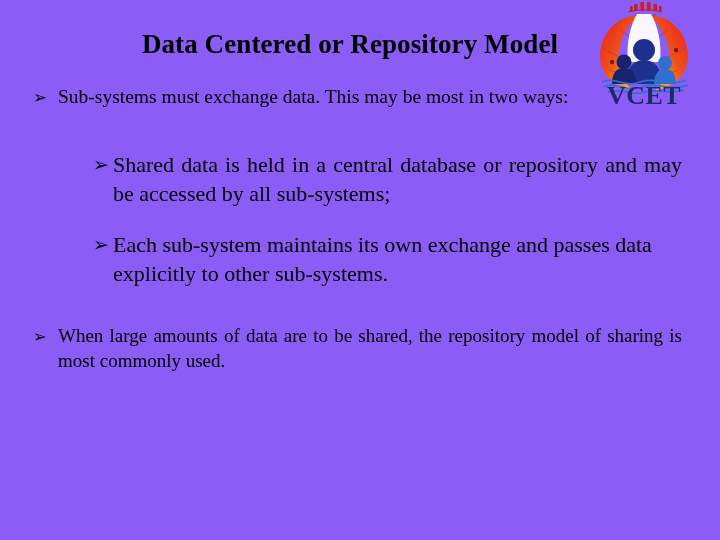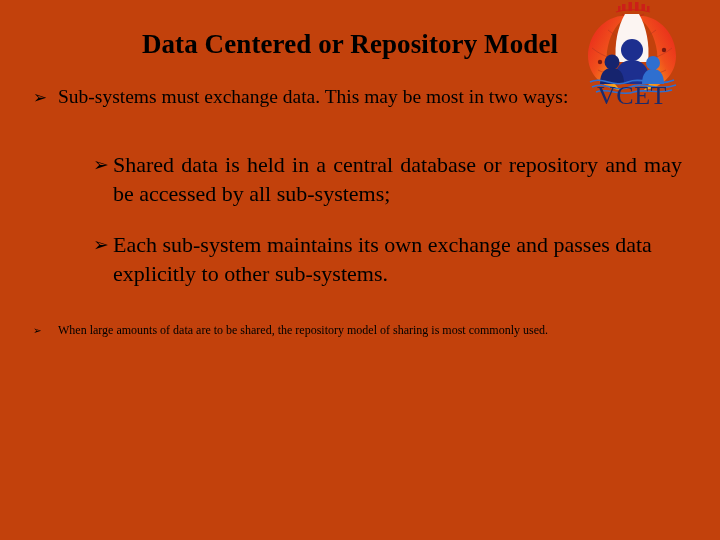--- a/index.html
+++ b/index.html
@@ -4,21 +4,21 @@
 <style>
   html, body {
     margin: 0;
     padding: 0;
     background: #ffffff;
   }
   #slide {
     position: relative;
     width: 720px;
     height: 540px;
-    background: #c2410c;
+    background: #8b5cf6;
     overflow: hidden;
     font-family: "Liberation Serif", "DejaVu Serif", serif;
     color: #000000;
   }
 
   
   #title {
     position: absolute;
     left: 0;
     top: 30px;
@@ -27,24 +27,25 @@
     font-size: 27px;
     font-weight: bold;
     letter-spacing: 0.1px;
     line-height: 1.1;
     white-space: nowrap;
   }
 
   
   #logo {
     position: absolute;
-    left: 578px;
+    left: 590px;
     top: 0px;
     width: 108px;
     height: 108px;
+    font-weight: bold;
   }
   #logo svg { display: block; }
 
   
   #body {
     position: absolute;
     left: 0;
     top: 84px;
     width: 720px;
   }
@@ -58,21 +59,21 @@
   .lvl1 {
     margin: 0 0 0 0;
     padding-left: 58px;
     padding-right: 38px;
     font-size: 19.5px;
     line-height: 1.32;
     text-align: justify;
     text-indent: -14px;
   }
   .lvl1.small {
-    font-size: 12px;
+    font-size: 19px;
     line-height: 1.33;
   }
   .lvl1 .arrow {
     display: inline-block;
     width: 14px;
     margin-left: -11px;
     margin-right: 11px;
     text-indent: 0;
   }
 

